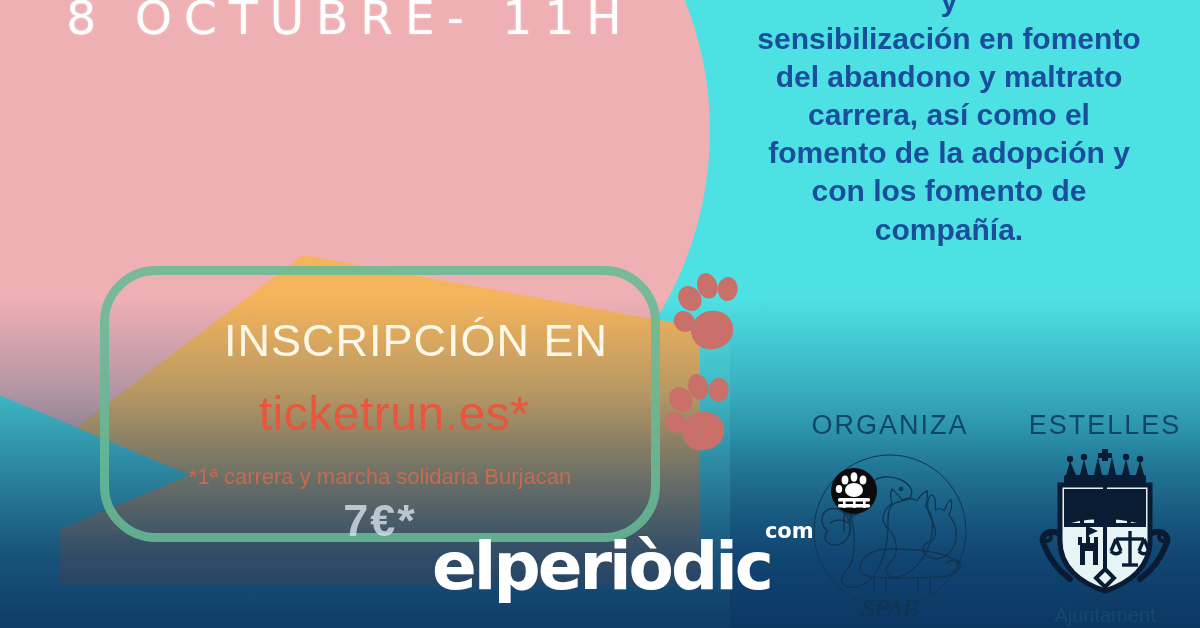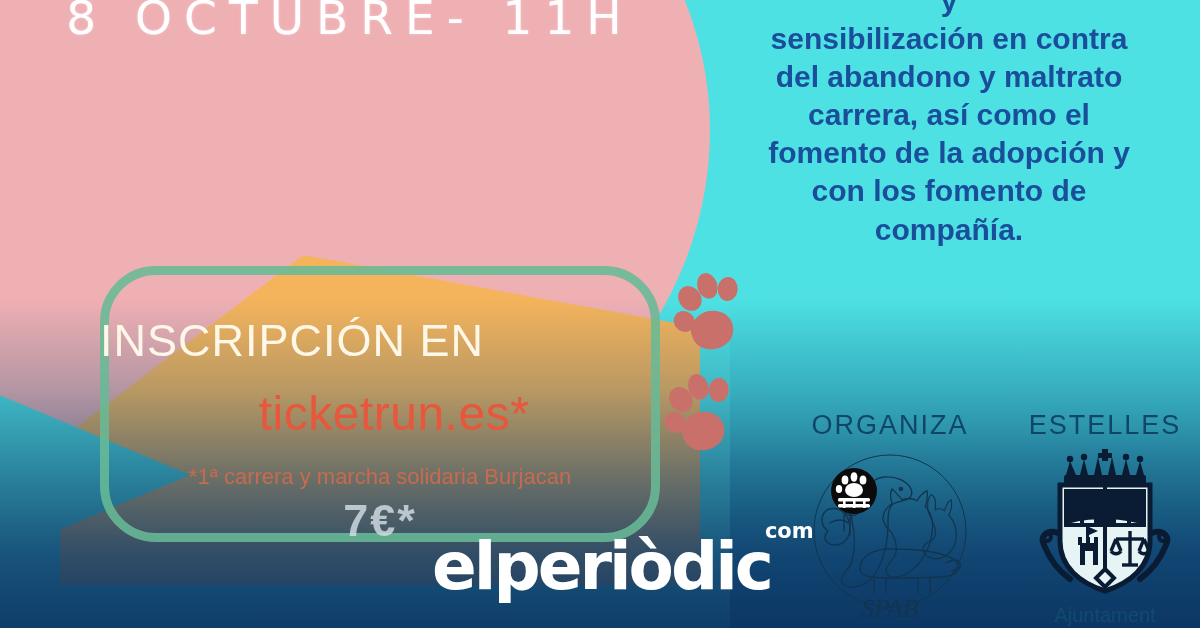--- a/index.html
+++ b/index.html
@@ -80,21 +80,21 @@
 
   .right-paragraph{
     position:absolute;left:706px;top:-18px;width:486px;
     text-align:center;color:#1A4E9B;
     font-size:30px;font-weight:bold;line-height:1.27;
     font-family:"Liberation Sans", sans-serif;
   }
   .right-paragraph .clip-line{display:block;}
 
   .insc-title{
-    position:absolute;left:100px;top:315px;width:632px;
+    position:absolute;left:100px;top:315px;width:632px;text-align:center;
     color:#FFF8E8;font-size:45px;letter-spacing:1px;font-weight:400;
     font-family:"Liberation Sans", sans-serif;
   }
   .insc-url{
     position:absolute;left:100px;top:386px;width:560px;text-align:center;
     color:#E8563B;font-size:48px;font-weight:400;letter-spacing:0.5px;
     font-family:"Liberation Sans", sans-serif;
     padding-left:28px;
   }
   .insc-note{
@@ -154,21 +154,21 @@
     <div class="orange-wedge"></div>
     <div class="cyan-wedge"></div>
     <div class="right-teal-fade"></div>
     <div class="bottom-fade"></div>
   </div>
 
   <div class="date-line">8 OCTUBRE- 11H</div>
 
   <div class="right-paragraph">
     <span class="clip-line">y</span>
-    <span class="clip-line">sensibilización en contra</span>
+    <span class="clip-line">sensibilización en fomento</span>
     <span class="clip-line">del abandono y maltrato</span>
     <span class="clip-line">carrera, así como el</span>
     <span class="clip-line">fomento de la adopción y</span>
     <span class="clip-line">con los fomento de</span>
     <span class="clip-line">compañía.</span>
   </div>
 
   <div class="paw" style="left:672px;top:272px;transform:rotate(-14deg);">
     <svg viewBox="0 0 76 82" xmlns="http://www.w3.org/2000/svg" aria-hidden="true">
       <g fill="#C9706B">

